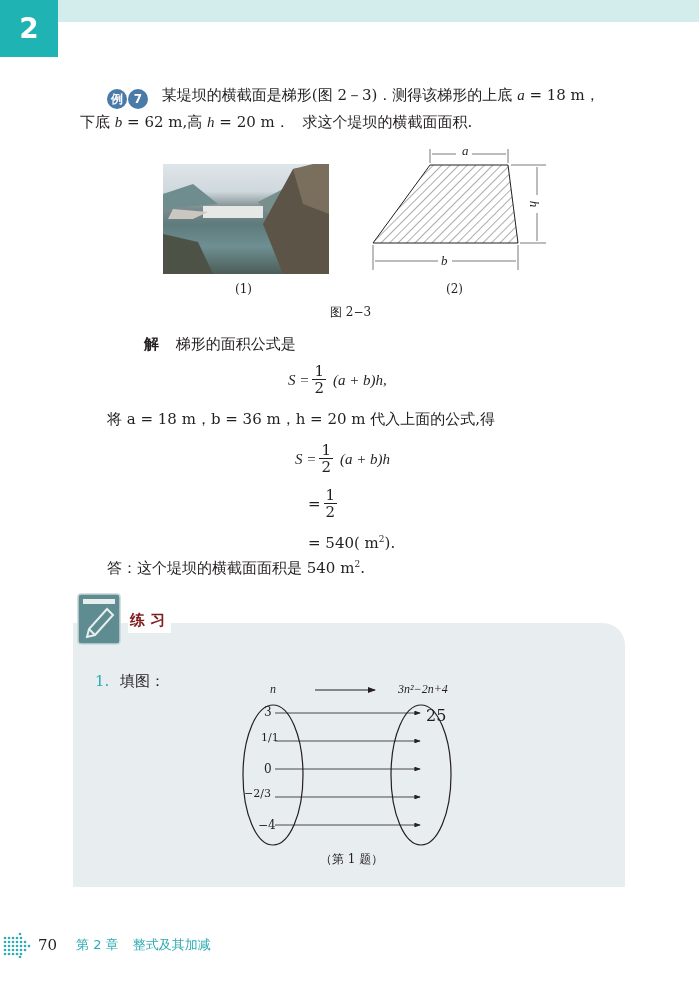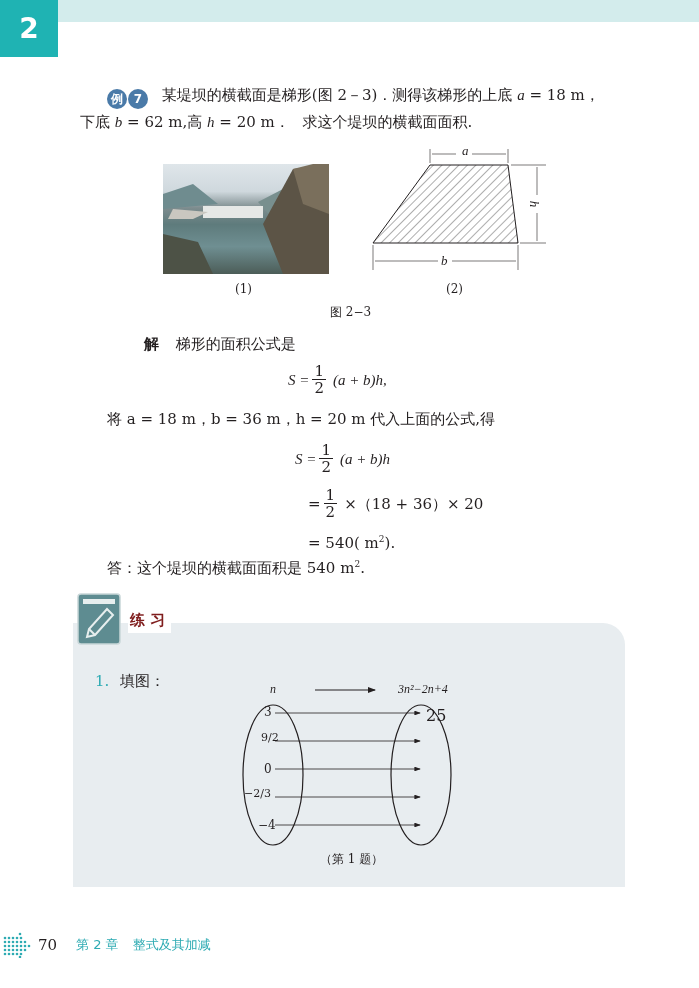--- a/index.html
+++ b/index.html
@@ -112,21 +112,20 @@
       <span>2</span>
     </span>
   <span class="ital" style="margin-left:4px;">(a + b)h</span>
 </div>
 <div class="abs txt" style="left:308px; top:487px; display:flex; align-items:center;">
   <span>=</span>
   <span class="frac">
       <span class="num">1</span>
       <span>2</span>
     </span>
-  <span style="margin-left:4px;">×（18 + 36）× 20</span>
 </div>
 <div class="abs txt" style="left:308px; top:528px;">
   <span>= 540( m</span><sup style="font-size:9px;">2</sup><span>).</span>
 </div>
 <div class="abs txt" style="left:107px; top:553px;">
   <span>答：这个堤坝的横截面面积是 540 m</span><sup style="font-size:9px;">2</sup><span>.</span>
 </div>
 
 <div class="abs practice-panel"></div>
 <svg class="abs practice-icon" viewBox="0 0 44 52">
@@ -155,21 +154,21 @@
   <line x1="35" y1="61" x2="180" y2="61" stroke="#231f20" stroke-width="0.8" marker-end="url(#arr)"></line>
   <line x1="35" y1="89" x2="180" y2="89" stroke="#231f20" stroke-width="0.8" marker-end="url(#arr)"></line>
   <line x1="35" y1="117" x2="180" y2="117" stroke="#231f20" stroke-width="0.8" marker-end="url(#arr)"></line>
   <line x1="35" y1="145" x2="180" y2="145" stroke="#231f20" stroke-width="0.8" marker-end="url(#arr)"></line>
 </svg>
 
 <div class="abs ital" style="left:270px; top:682px; font-size:12px;">n</div>
 <div class="abs ital" style="left:398px; top:682px; font-size:12px;">3n²−2n+4</div>
 
 <div class="abs" style="left:264px; top:705px; font-size:12px;">3</div>
-<div class="abs" style="left:261px; top:731px; font-size:11px;">9/2</div>
+<div class="abs" style="left:261px; top:731px; font-size:11px;">1/1</div>
 <div class="abs" style="left:264px; top:762px; font-size:12px;">0</div>
 <div class="abs" style="left:244px; top:787px; font-size:11px;">−2/3</div>
 <div class="abs" style="left:258px; top:818px; font-size:12px;">−4</div>
 
 <div class="abs" style="left:426px; top:706px; font-size:16px;">25</div>
 
 <div class="abs cap" style="left:320px; top:851px;">（第 1 题）</div>
 
 <svg class="abs" style="left:2px; top:932px;" width="34" height="26" viewBox="0 0 34 26">
   <g fill="#2eabb3">

